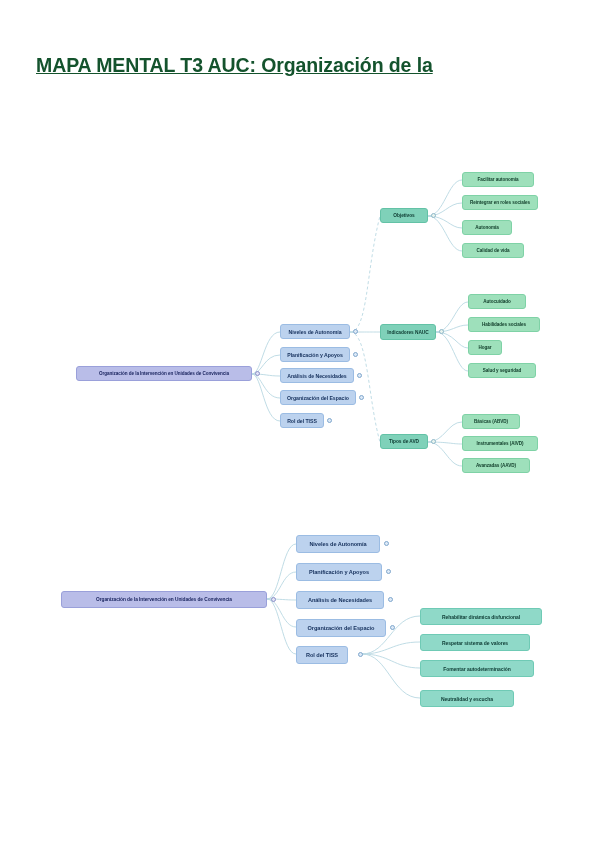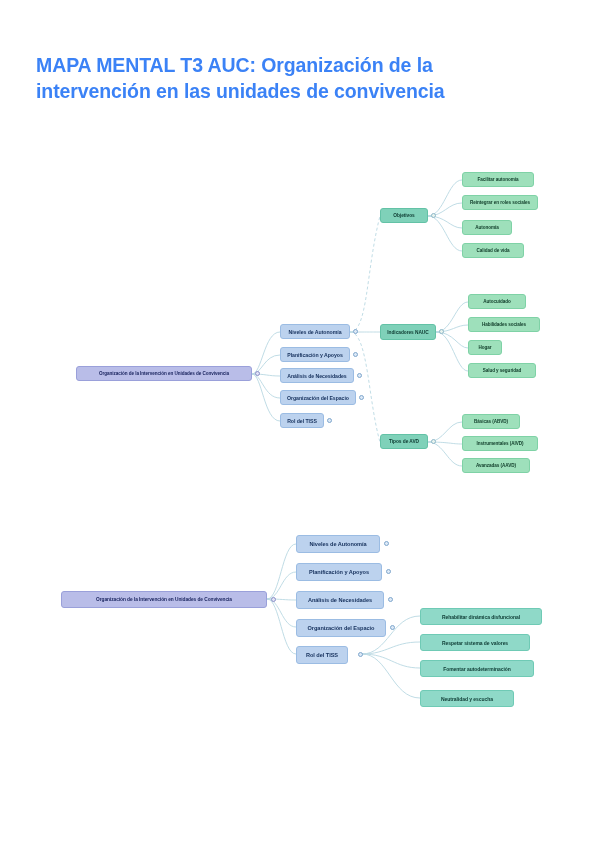--- a/index.html
+++ b/index.html
@@ -6,22 +6,23 @@
   body{
     width:599px;height:848px;background:#ffffff;overflow:hidden;
     font-family:"Liberation Sans","DejaVu Sans",sans-serif;
     -webkit-font-smoothing:antialiased;
   }
   .page{position:relative;width:599px;height:848px;background:#fff;}
 
   
   .title{
     position:absolute;left:36px;top:52px;width:530px;
-    color:#3b82f6;font-weight:bold;font-size:19.5px;line-height:26px;
+    color:#14532d;font-weight:bold;font-size:19.5px;line-height:26px;
     letter-spacing:-0.1px;
+    text-decoration:underline;
   }
   .title .l2{display:block;}
 
   
   .map{position:absolute;}
   #map1{left:0px;top:150px;width:599px;height:350px;}
   #map2{left:0px;top:510px;width:599px;height:230px;}
   .links{position:absolute;left:0;top:0;width:100%;height:100%;overflow:visible;}
 
   
@@ -80,21 +81,20 @@
   .handle.blue{background:#dce9f7;border-color:#7fa6cc;}
   .handle.lav{background:#e2e3f6;border-color:#8a90c8;}
 </style>
 </head>
 <body>
 
 <div class="page">
 
   <div class="title">
     <span>MAPA MENTAL T3 AUC: Organización de la</span>
-    <span class="l2">intervención en las unidades de convivencia</span>
   </div>
 
   <div class="map" id="map1">
 
     <svg class="links" viewBox="0 0 599 350" preserveAspectRatio="none">
       <g fill="none" stroke="#b9d8e2" stroke-width="0.9">
 
         <path d="M252,224 C262,224 264,182 280,182"></path>
         <path d="M252,224 C262,224 264,205 280,205"></path>
         <path d="M252,224 C266,224 268,226 280,226"></path>

